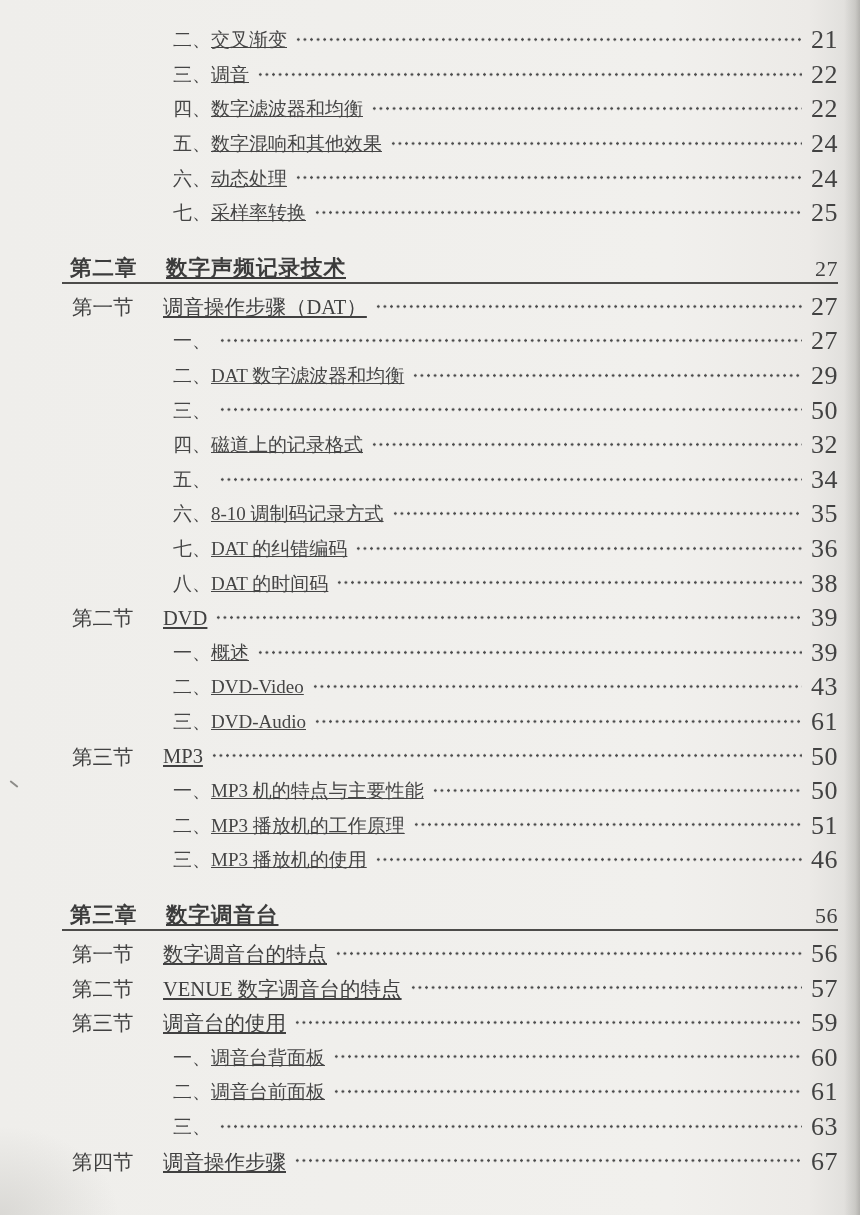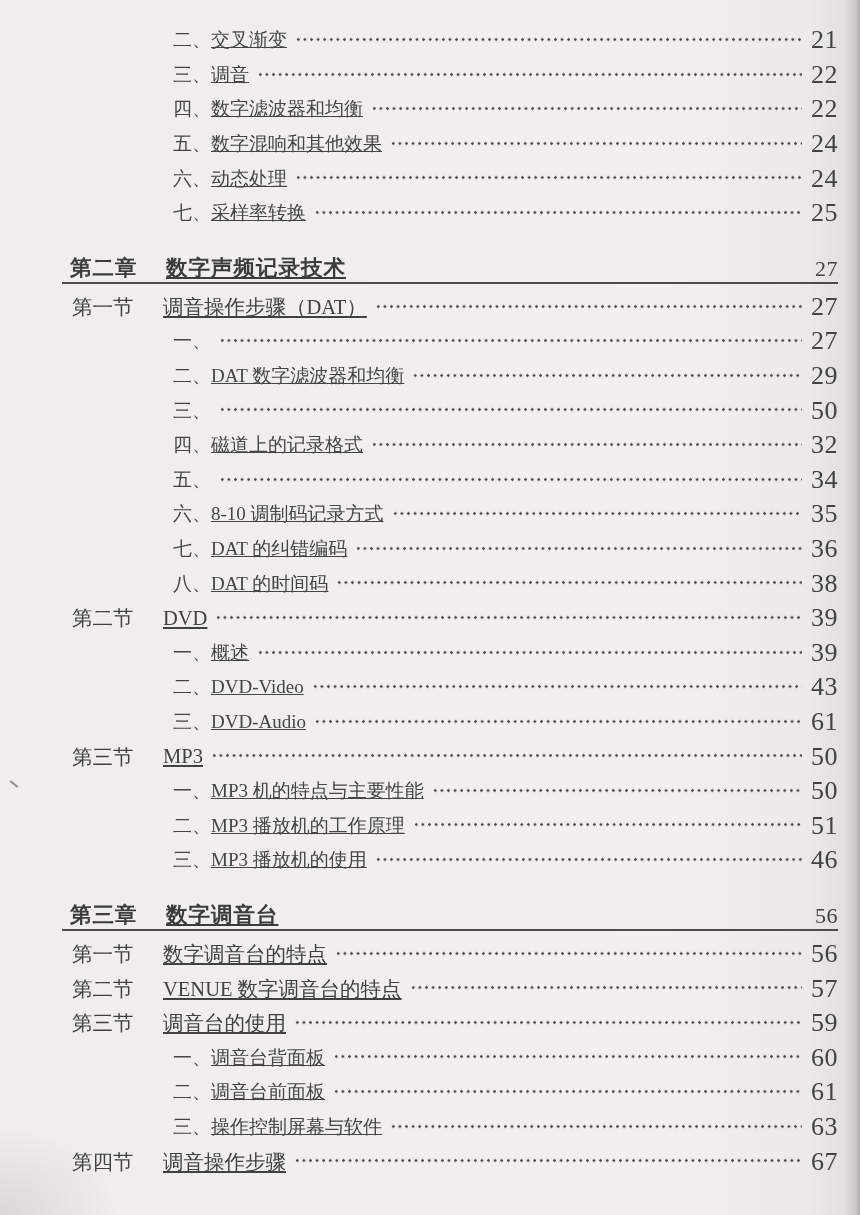--- a/index.html
+++ b/index.html
@@ -274,21 +274,20 @@
         <span class="pageno">60</span>
       </div>
       <div class="row sub">
         <span class="num">二、</span>
         <span class="title">调音台前面板</span>
         <span class="leader"></span>
         <span class="pageno">61</span>
       </div>
       <div class="row sub">
         <span class="num">三、</span>
-        <span class="title">操作控制屏幕与软件</span>
         <span class="leader"></span>
         <span class="pageno">63</span>
       </div>
       <div class="row section">
         <span class="num">第四节</span>
         <span class="title">调音操作步骤</span>
         <span class="leader"></span>
         <span class="pageno">67</span>
       </div>
     </div>

